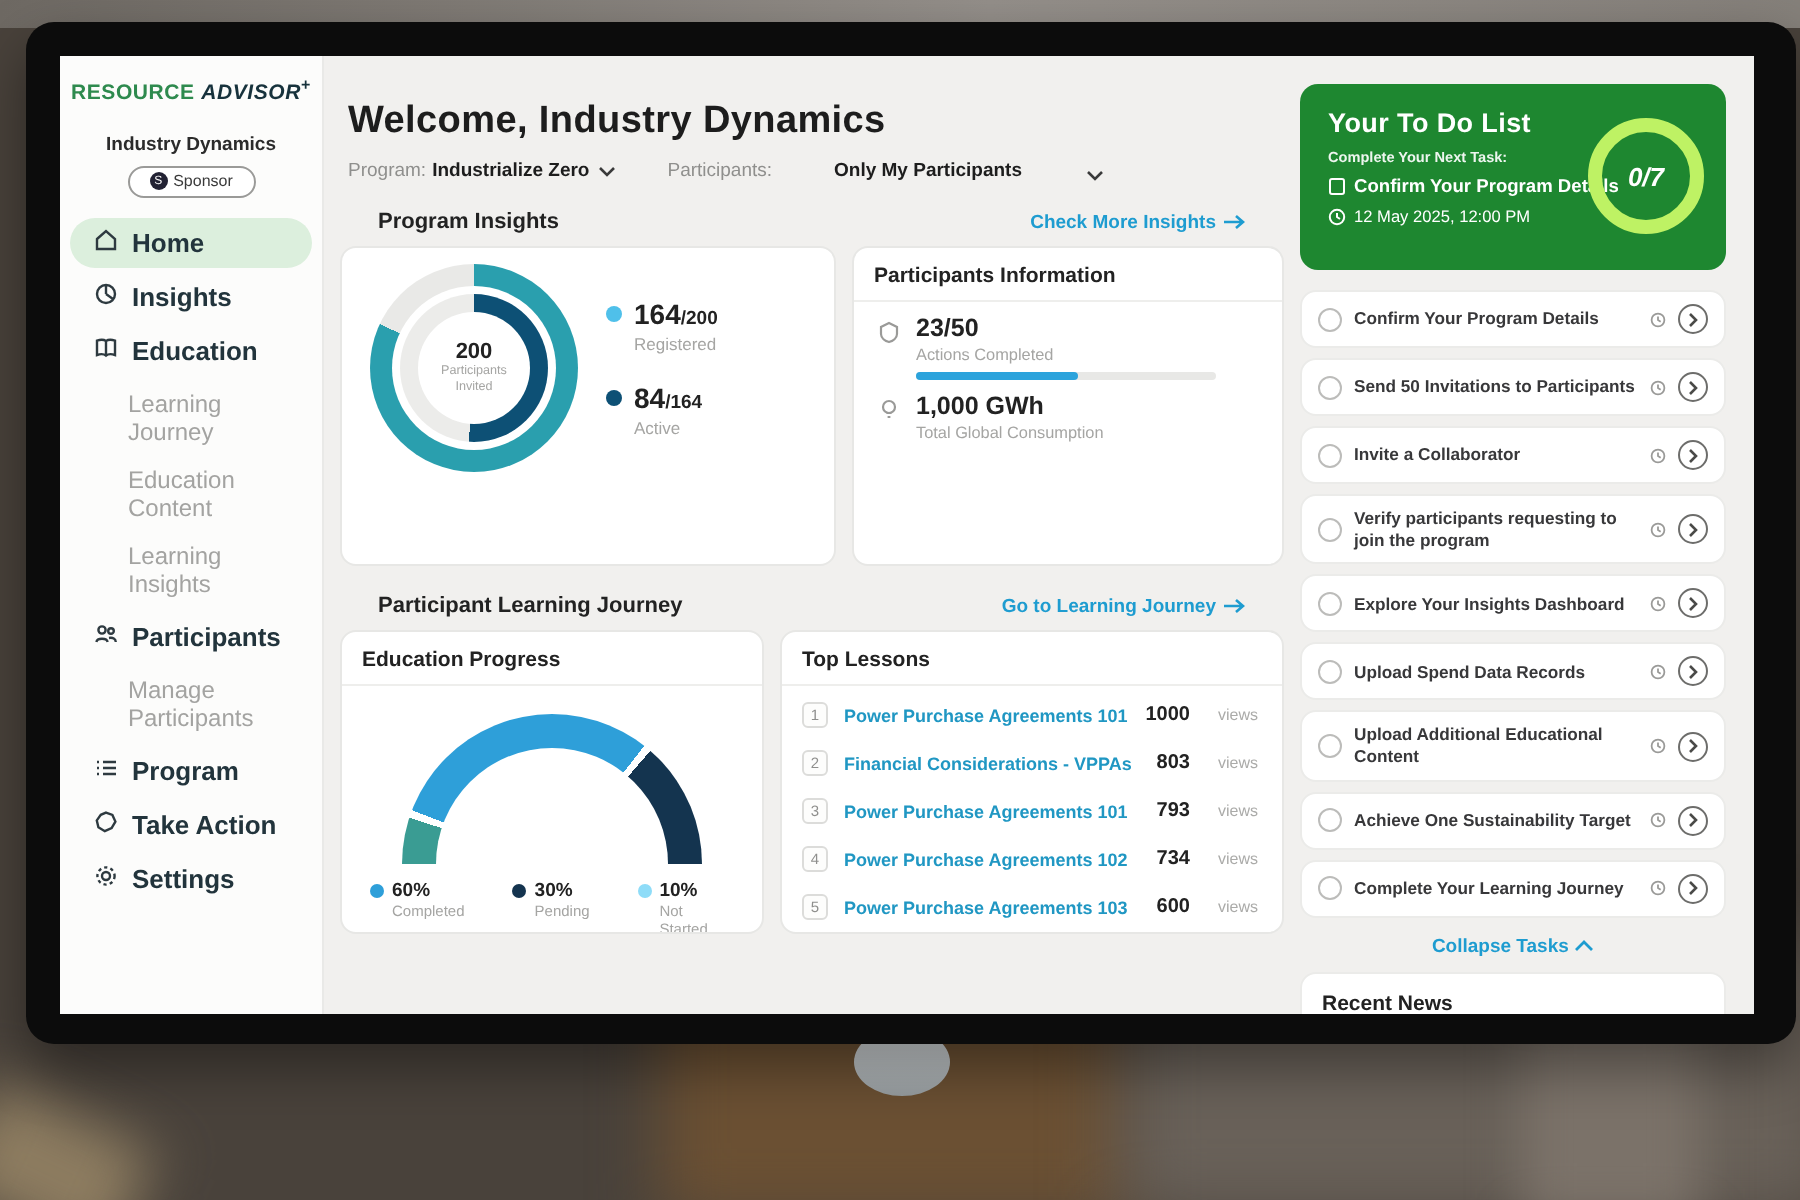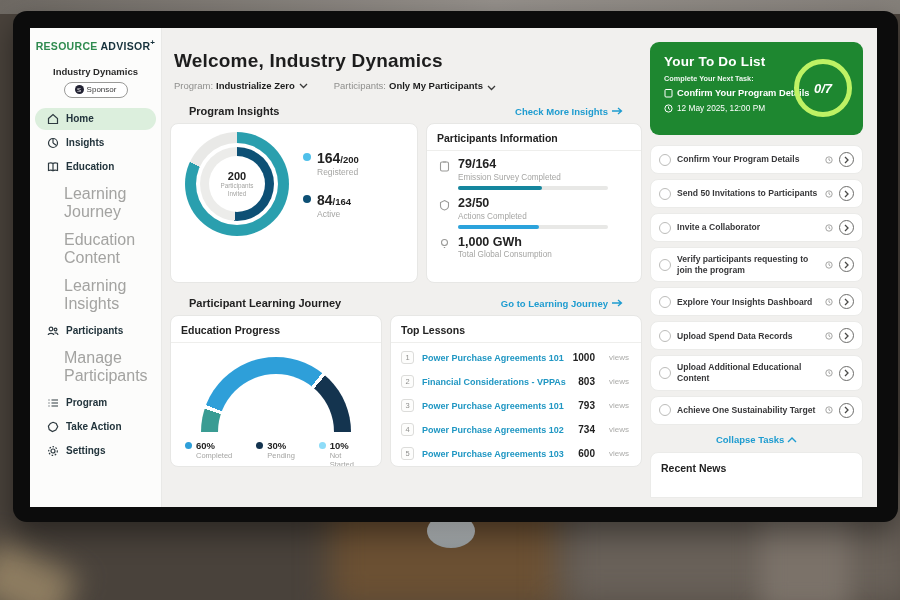--- a/index.html
+++ b/index.html
@@ -24,33 +24,33 @@
     border-radius:50%; background:linear-gradient(#e2e6e7,#979da0); }
   .monitor { position:absolute; left:13px; top:11px; width:885px; height:511px;
     background:#0c0c0c; border-radius:14px; box-shadow:0 12px 28px rgba(0,0,0,.4); }
   .screen { position:absolute; left:17px; top:17px; width:847px; height:479px;
     background:#f1f0ee; display:flex; overflow:hidden; }
 
   
   .sidebar { width:132px; min-width:132px; background:#fcfcfb;
     border-right:1px solid #e9e9e7; padding-top:10px; }
   .logo { text-align:center; font-size:10.5px; font-weight:bold; letter-spacing:.3px; }
-  .logo .lg-green { color:#2e8a4e; } .logo .lg-dark { color:#17323c; }
+  .logo .lg-green { color:#2e8a4e; } .logo .lg-dark { color:#17323c;font-style:italic; }
   .logo .lg-plus { color:#17323c; font-size:8px; vertical-align:super; }
   .org { text-align:center; font-size:9.5px; font-weight:bold; color:#2b2b2b; margin-top:14px; }
   .sponsor { margin:5px auto 10px; width:64px; height:16px; border:1px solid #9a9a98;
     border-radius:9px; display:flex; align-items:center; justify-content:center;
     gap:3px; font-size:8px; color:#3a3a3a; background:#fff; }
   .sp-dot { width:9px; height:9px; border-radius:50%; background:#223; color:#fff;
     font-size:6px; display:flex; align-items:center; justify-content:center; }
   .side-item { display:flex; align-items:flex-start; gap:7px; padding:5px 10px 5px 12px;
-    margin:2px 5px; font-size:10px; font-weight:bold; color:#22343c; cursor:pointer; }
+    margin:2px 5px; font-size:13px; font-weight:bold; color:#22343c; cursor:pointer; }
   .side-item.active { background:#dcefdd; border-radius:13px; }
   .side-item svg { flex:0 0 auto; }
-  .side-sub { padding:5px 10px 5px 34px; font-size:16px; color:#a3a3a1; cursor:pointer; }
+  .side-sub { padding:5px 10px 5px 34px; font-size:12px; color:#a3a3a1; cursor:pointer; }
 
   
   .main { flex:1; padding:0 5px 0 8px; }
   .h1 { font-size:19px; font-weight:bold; color:#1d1d1d; margin:22px 0 8px 4px;
     letter-spacing:.2px; }
   .filters { display:flex; gap:26px; margin-left:4px; font-size:9.5px; align-items:center; }
   .f-label { color:#8f8f8d; }
   .f-value { color:#1d1d1d; font-weight:bold; margin-left:3px; }
   .chev { margin-left:4px; }
   .sec-row { display:flex; justify-content:space-between; align-items:center;
@@ -128,21 +128,21 @@
   
   .todo-col { width:230px; min-width:230px; padding:14px 14px 0 3px; }
   .todo-head { position:relative; background:#1e8730; border-radius:9px; color:#fff;
     padding:12px 12px 12px 14px; height:93px; }
   .td-title { font-size:13.5px; font-weight:bold; letter-spacing:.2px; }
   .td-sub { font-size:7.3px; margin-top:5px; opacity:.92; font-weight:bold; }
   .td-next { font-size:9.3px; font-weight:bold; margin-top:5px; display:flex;
     align-items:center; gap:4px; }
   .td-due { font-size:8.3px; margin-top:5px; display:flex; align-items:center; gap:4px; }
   .td-ring { position:absolute; right:11px; top:17px; width:58px; height:58px;
-    border-radius:50%; border:5px solid #bef264; display:flex; align-items:center;
+    border-radius:50%; border:7px solid #bef264; display:flex; align-items:center;
     justify-content:center; font-size:13px; font-weight:bold; font-style:italic; }
   .tasks { margin-top:10px; display:flex; flex-direction:column; gap:5px; }
   .task { background:#fff; border:1px solid #ebebe9; border-radius:8px;
     display:flex; align-items:center; padding:6px 8px; gap:6px; min-height:28px; }
   .t-check { width:12px; height:12px; min-width:12px; border:1.3px solid #bcbcba;
     border-radius:50%; cursor:pointer; }
   .t-label { flex:1; font-size:8.6px; font-weight:bold; color:#38383a; line-height:1.25; }
   .t-clock { color:#9a9a98; display:flex; }
   .t-go { width:15px; height:15px; min-width:15px; border:1.3px solid #6d6d6b;
     border-radius:50%; display:flex; align-items:center; justify-content:center;
@@ -252,21 +252,21 @@
     <div class="filters">
       <div style="display:flex;align-items:center;">
         <span class="f-label">Program:</span>
         <span class="f-value">Industrialize Zero</span>
         <span class="chev">
               <svg width="9" height="6" viewBox="0 0 9 6" fill="none" stroke="#3a3a3a" stroke-width="1.3">
                 <path d="M1 1 L4.5 4.5 L8 1"></path>
               </svg>
             </span>
       </div>
-      <div style="display:flex;align-items:flex-end;">
+      <div style="display:flex;align-items:flex-end;gap:28px;">
         <span class="f-label">Participants:</span>
         <span class="f-value">Only My Participants</span>
         <span class="chev">
               <svg width="9" height="6" viewBox="0 0 9 6" fill="none" stroke="#3a3a3a" stroke-width="1.3">
                 <path d="M1 1 L4.5 4.5 L8 1"></path>
               </svg>
             </span>
       </div>
     </div>
 
@@ -313,35 +313,20 @@
             </div>
           </div>
         </div>
       </div>
 
       <div class="card card-info">
         <div class="card-h">Participants Information</div>
         <div class="info-row">
           <span class="info-icon">
                 <svg width="11" height="12" viewBox="0 0 11 12" fill="none" stroke="#9a9a98" stroke-width="1.1">
-                  <rect x="1.5" y="2" width="8" height="9" rx="1.5"></rect>
-                  <path d="M3.8 2 H7.2"></path>
-                </svg>
-              </span>
-          <span>
-            <div class="info-val">79/164</div>
-            <div class="info-lab">Emission Survey Completed</div>
-            <div class="bar bar-teal">
-                  <div></div>
-                </div>
-          </span>
-        </div>
-        <div class="info-row">
-          <span class="info-icon">
-                <svg width="11" height="12" viewBox="0 0 11 12" fill="none" stroke="#9a9a98" stroke-width="1.1">
                   <path d="M5.5 1.5 L9.5 3.5 V7 C9.5 9 7.5 10.5 5.5 11 C3.5 10.5 1.5 9 1.5 7 V3.5 Z"></path>
                 </svg>
               </span>
           <span>
             <div class="info-val">23/50</div>
             <div class="info-lab">Actions Completed</div>
             <div class="bar bar-blue">
                   <div></div>
                 </div>
           </span>
@@ -586,20 +571,35 @@
                 <circle cx="4.5" cy="4.5" r="3.6"></circle>
                 <path d="M4.5 2.5 V4.5 L6 5.5"></path>
               </svg>
             </span>
         <span class="t-go">
               <svg width="5" height="8" viewBox="0 0 5 8" fill="none" stroke="#4a4a48" stroke-width="1.3">
                 <path d="M1 1 L4 4 L1 7"></path>
               </svg>
             </span>
       </div>
+      <div class="task">
+        <span class="t-check"></span>
+        <span class="t-label">Complete Your Learning Journey</span>
+        <span class="t-clock">
+              <svg width="8" height="8" viewBox="0 0 9 9" fill="none" stroke="#9a9a98" stroke-width="1">
+                <circle cx="4.5" cy="4.5" r="3.6"></circle>
+                <path d="M4.5 2.5 V4.5 L6 5.5"></path>
+              </svg>
+            </span>
+        <span class="t-go">
+              <svg width="5" height="8" viewBox="0 0 5 8" fill="none" stroke="#4a4a48" stroke-width="1.3">
+                <path d="M1 1 L4 4 L1 7"></path>
+              </svg>
+            </span>
+      </div>
     </div>
 
     <div class="collapse">
       <span>Collapse Tasks</span>
       <svg style="display:inline" width="10" height="6" viewBox="0 0 10 6" fill="none" stroke="#1e9cd0" stroke-width="1.4">
             <path d="M1 5 L5 1 L9 5"></path>
           </svg>
     </div>
 
     <div class="news">

